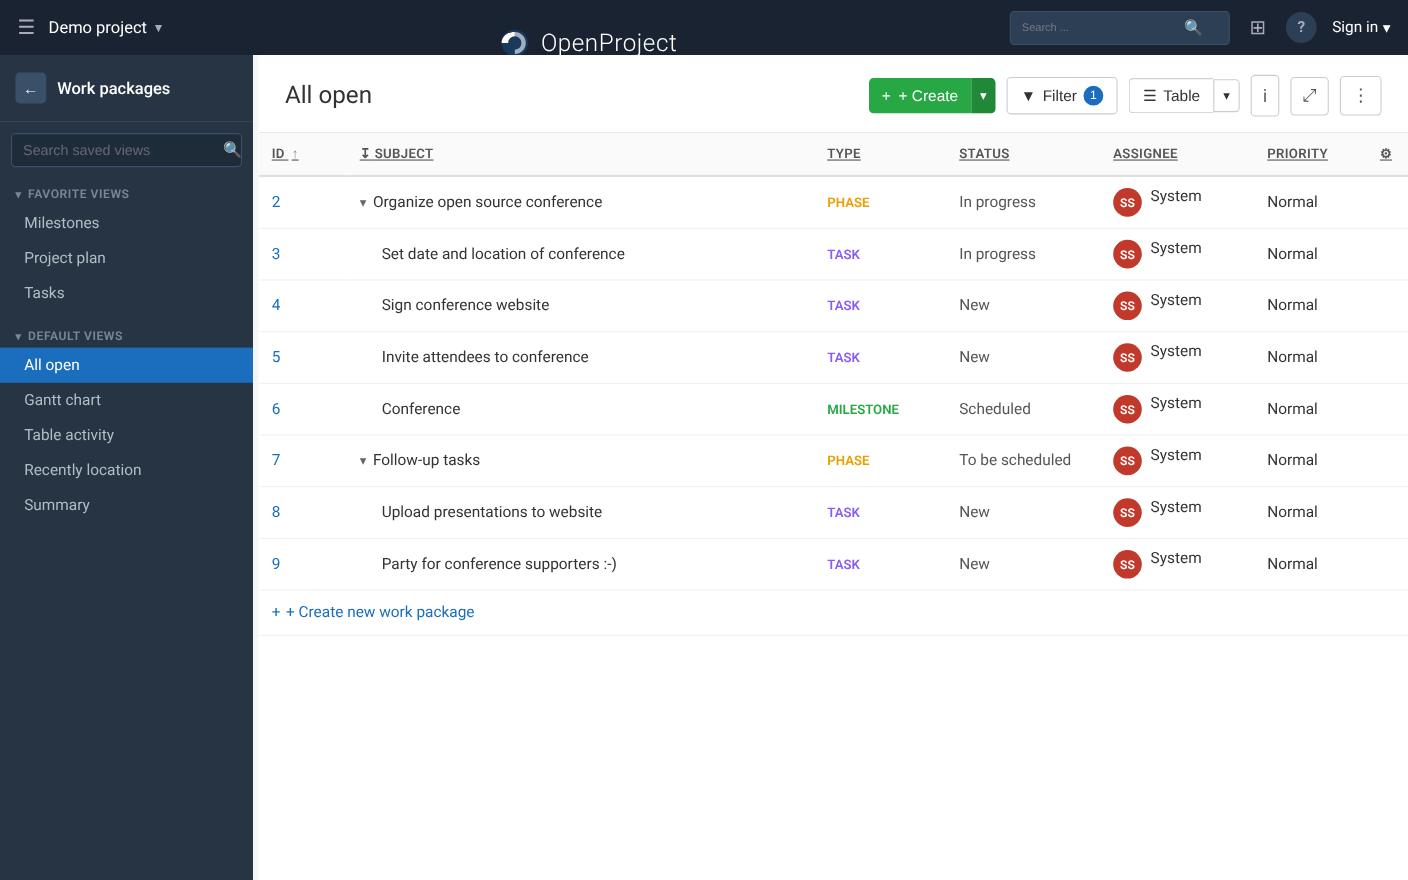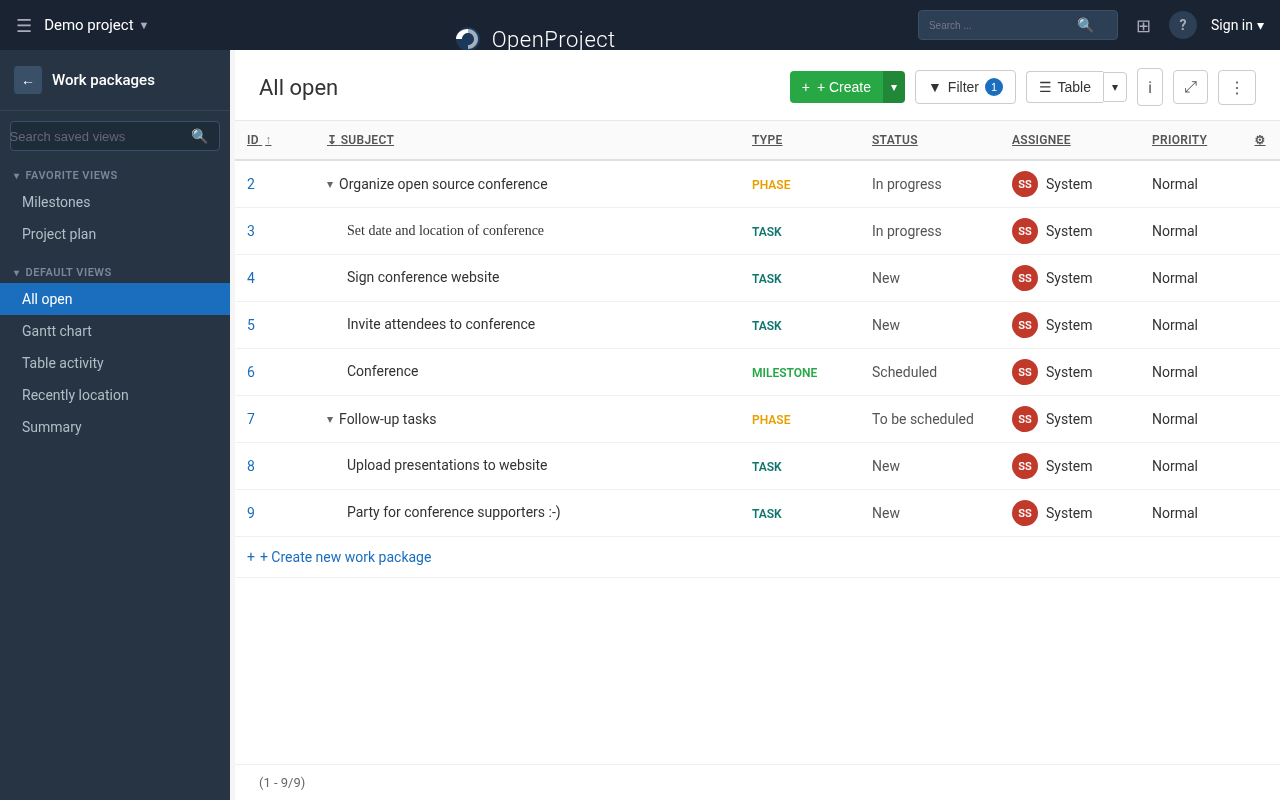--- a/index.html
+++ b/index.html
@@ -85,21 +85,20 @@
     .sidebar-title { font-size: 15px; font-weight: 500; color: white; }
     .search-saved-views {
       display: flex;
       align-items: center;
       margin: 10px 10px;
       background: #1e2c3a;
       border: 1px solid #3a5068;
       border-radius: 4px;
       padding: 6px 10px;
       gap: 6px;
-      justify-content: flex-end;
     }
     .search-saved-views input {
       background: transparent;
       border: none;
       color: #aab;
       font-size: 13px;
       outline: none;
       flex: 1;
     }
     .search-saved-views input::placeholder { color: #667; }
@@ -245,24 +244,24 @@
     thead th.type-col { width: 120px; }
     thead th.status-col { width: 140px; }
     thead th.assignee-col { width: 140px; }
     thead th.priority-col { width: 100px; }
     thead th.gear-col { width: 40px; text-align: center; }
     tbody tr { border-bottom: 1px solid #f0f0f0; }
     tbody td { padding: 10px 12px; font-size: 14px; color: #333; vertical-align: middle; }
     .id-link { color: #1a6ebd; text-decoration: none; font-size: 14px; }
     .sort-icon { font-size: 12px; color: #888; margin-left: 3px; }
     .type-phase { color: #e8a000; font-weight: 600; font-size: 12px; }
-    .type-task { color: #0f766e; font-weight: 600; font-size: 12px; }
+    .type-task { color: #8b5cf6; font-weight: 600; font-size: 12px; }
     .type-milestone { color: #28a745; font-weight: 600; font-size: 12px; }
     .status-text { color: #555; }
-    .assignee-cell { display: flex; align-items: center; gap: 8px; }
+    .assignee-cell { display: flex; align-items: flex-start; gap: 8px; }
     .avatar {
       width: 26px;
       height: 26px;
       border-radius: 50%;
       background: #c0392b;
       color: white;
       font-size: 11px;
       font-weight: 600;
       display: flex;
       align-items: center;
@@ -342,20 +341,23 @@
     </div>
     <div class="sidebar-section-header">
       <span class="caret">▾</span>
       <span>FAVORITE VIEWS</span>
     </div>
     <div class="sidebar-item">
       <span>Milestones</span>
     </div>
     <div class="sidebar-item">
       <span>Project plan</span>
+    </div>
+    <div class="sidebar-item">
+      <span>Tasks</span>
     </div>
     <div class="sidebar-section-header" style="margin-top:8px;">
       <span class="caret">▾</span>
       <span>DEFAULT VIEWS</span>
     </div>
     <div class="sidebar-item active">
       <span>All open</span>
     </div>
     <div class="sidebar-item">
       <span>Gantt chart</span>
@@ -449,21 +451,21 @@
               <td class="status-text">In progress</td>
               <td class="assignee-cell">
                 <div class="avatar">SS</div>
                 <span>System</span>
               </td>
               <td>Normal</td>
               <td style="text-align: center;"></td>
             </tr>
             <tr>
               <td><a href="#" class="id-link">3</a></td>
-              <td class="subject-cell" style="padding-left: 32px; font-family: Liberation Serif, serif;">
+              <td class="subject-cell" style="padding-left: 32px;">
                 <span>Set date and location of conference</span>
               </td>
               <td><span class="type-task">TASK</span></td>
               <td class="status-text">In progress</td>
               <td class="assignee-cell">
                 <div class="avatar">SS</div>
                 <span>System</span>
               </td>
               <td>Normal</td>
               <td style="text-align: center;"></td>
@@ -560,17 +562,14 @@
               <a href="#" class="create-link">
                 <span>+</span>
                 <span>+ Create new work package</span>
               </a>
             </td>
           </tr>
         </tbody>
       </table>
     </div>
 
-    <div class="table-footer">
-      <span>(1 - 9/9)</span>
-    </div>
   </main>
 </div>
 
 </body></html>

